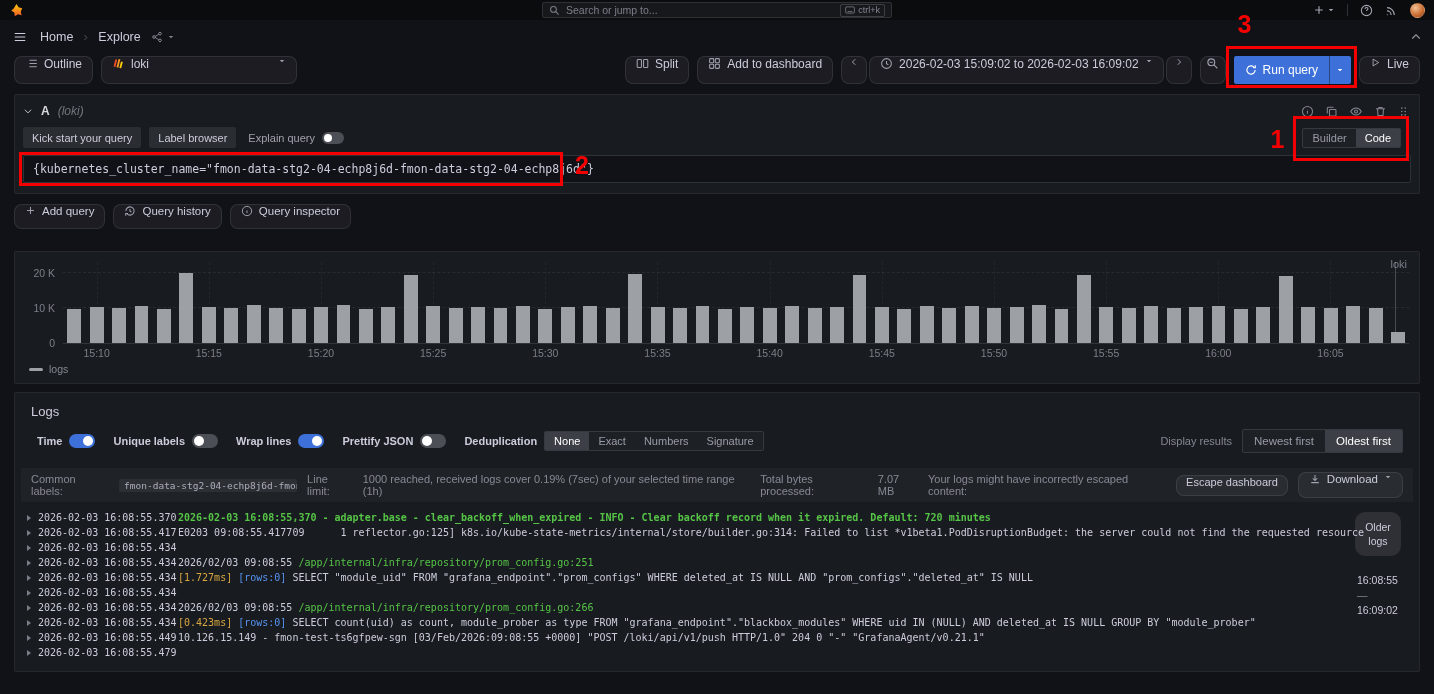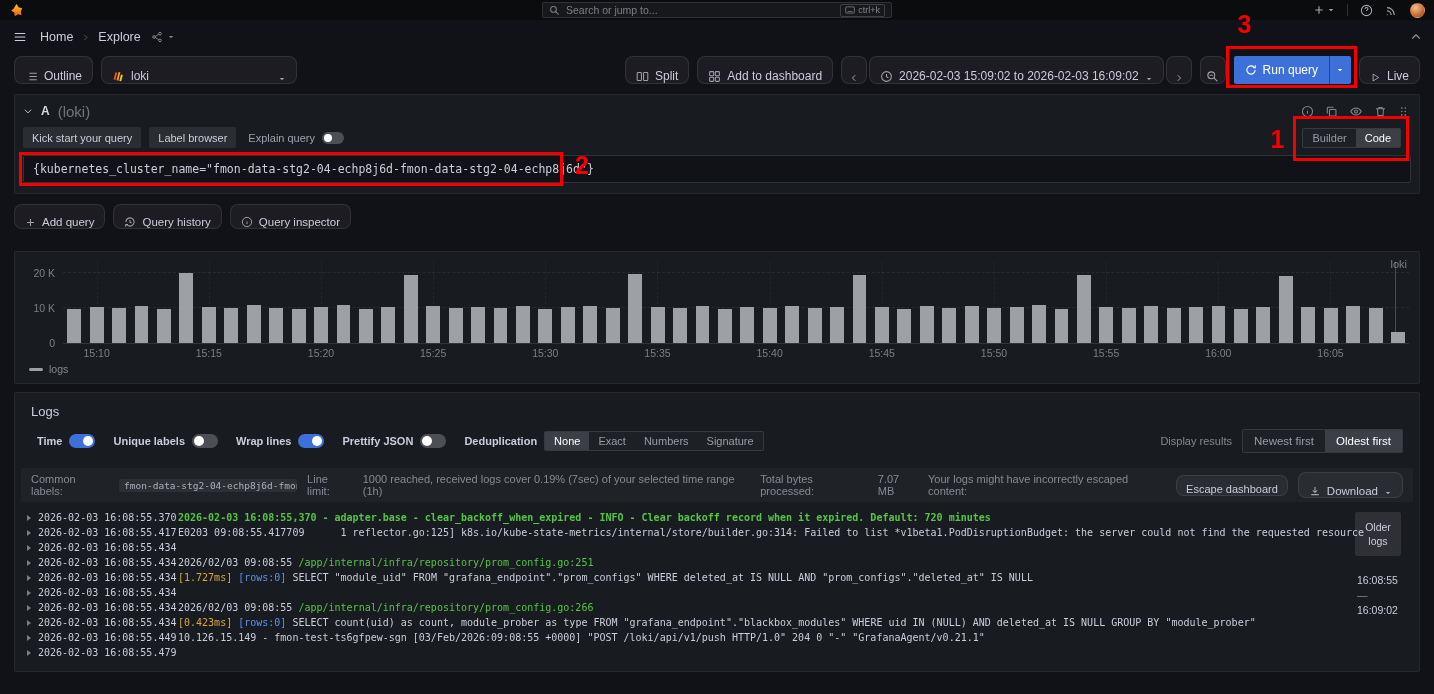--- a/index.html
+++ b/index.html
@@ -23,37 +23,37 @@
 
 .subnav{height:34px;display:flex;align-items:center;padding:0 12px;gap:12px}
 .crumbs{display:flex;align-items:center;gap:8px;font-size:12.5px}
 .crumb{color:#ccccdc;cursor:pointer}
 .crumb-sep{color:rgba(204,204,220,.4);display:inline-flex}
 .crumb-icons{display:flex;align-items:center;gap:4px;color:rgba(204,204,220,.6);margin-left:2px}
 .subnav-right{margin-left:auto;color:rgba(204,204,220,.7)}
 
 
 .toolbar{display:flex;align-items:center;padding:2px 14px 6px;gap:8px}
-.btn{display:inline-flex;align-items:flex-end;gap:6px;height:28px;padding:0 10px;background:rgba(204,204,220,.06);border:1px solid rgba(204,204,220,.12);border-radius:8px;color:#ccccdc;font-size:12px;cursor:pointer;white-space:nowrap}
+.btn{display:inline-flex;align-items:flex-start;gap:6px;height:28px;padding:0 10px;background:rgba(204,204,220,.06);border:1px solid rgba(204,204,220,.12);border-radius:8px;color:#ccccdc;font-size:12px;cursor:pointer;white-space:nowrap}
 .btn .icon{color:rgba(204,204,220,.75)}
 .btn.icon-only{width:26px;padding:0;justify-content:center}
 .ds-picker{width:196px}
 .ds-picker .spacer{flex:1}
 .tb-right{margin-left:auto;display:flex;align-items:center;gap:8px}
 .tb-group{display:flex;align-items:center;gap:2px}
 .rq{display:flex;align-items:stretch}
 .rq-main{display:flex;align-items:center;gap:6px;background:#3d71d9;border:none;color:#fff;height:28px;padding:0 11px;border-radius:2px 0 0 2px;font-size:12px;font-weight:500;cursor:pointer}
 .rq-caret{width:22px;background:#3d71d9;border:none;border-left:1px solid rgba(17,18,23,.45);height:28px;border-radius:0 2px 2px 0;color:#fff;display:flex;align-items:center;justify-content:center;cursor:pointer}
 
 
 .panel{margin:0 14px;background:#181b1f;border:1px solid rgba(204,204,220,.08);border-radius:2px}
 .qpanel{margin-top:4px;padding:4px 8px 8px}
 .qhead{display:flex;align-items:center;gap:8px;height:24px}
 .refid{font-weight:600;color:#d8d9dd;font-size:12px}
-.dshint{color:rgba(204,204,220,.5);font-size:15px}
+.dshint{color:rgba(204,204,220,.5);font-style:italic;font-size:12px}
 .qhead-icons{margin-left:auto;display:flex;gap:11px;color:rgba(204,204,220,.6);padding-right:2px}
 .qtabs{display:flex;align-items:center;gap:8px;margin:4px 0 7px}
 .chip{height:21px;padding:0 9px;font-size:11px;font-weight:500;background:rgba(204,204,220,.1);border:none;border-radius:2px;color:#ccccdc;display:inline-flex;align-items:center;cursor:pointer}
 .explain{display:flex;align-items:center;gap:7px;font-size:11px;color:rgba(204,204,220,.75);margin-left:4px}
 .seg{display:inline-flex;border:1px solid rgba(204,204,220,.15);border-radius:2px;overflow:hidden;background:rgba(204,204,220,.03)}
 .seg .opt{padding:3px 9px;font-size:11px;color:rgba(204,204,220,.7);cursor:pointer;white-space:nowrap}
 .seg .opt.active{background:rgba(204,204,220,.18);color:#fff}
 .code-row{position:relative;margin:0 0 2px}
 .code-input{height:28px;border:1px solid #2c3235;border-radius:2px;background:#111217;display:flex;align-items:center;padding:0 9px;font-family:"DejaVu Sans Mono",monospace;font-size:11.5px;color:#ccccdc;cursor:text}
 .opts-row{display:flex;align-items:center;gap:16px;height:24px;margin-top:4px;font-size:11px}
@@ -110,21 +110,21 @@
 .log-row{display:flex;align-items:flex-start;font-family:"DejaVu Sans Mono",monospace;font-size:10px;line-height:15px;color:#ccccdc;cursor:pointer}
 .row-chev{width:15px;flex:none;display:flex;align-items:center;height:15px;padding-left:4px}
 .row-chev::before{content:"";border-left:4px solid rgba(204,204,220,.55);border-top:3.5px solid transparent;border-bottom:3.5px solid transparent}
 .log-time{width:140px;flex:none}
 .log-content{flex:1;white-space:pre-wrap;word-break:break-all;padding-right:4px}
 .seg-green{color:#56c447}
 .seg-bold{font-weight:700}
 .seg-yellow{color:#d9a741}
 .seg-blue{color:#5794f2}
 .log-nav{position:absolute;top:2px;right:12px;width:46px;display:flex;flex-direction:column;z-index:3}
-.older-btn{background:rgba(204,204,220,.12);border:none;border-radius:2px;color:#ccccdc;font-size:10.5px;padding:8px 4px;line-height:1.35;text-align:center;cursor:pointer}
+.older-btn{background:rgba(204,204,220,.12);border:none;border-radius:10px;color:#ccccdc;font-size:10.5px;padding:8px 4px;line-height:1.35;text-align:center;cursor:pointer}
 .nav-times{margin-top:18px;font-size:10.5px;color:#ccccdc;display:flex;flex-direction:column;gap:3px;padding-left:2px}
 .nav-dash{color:rgba(204,204,220,.6)}
 
 
 .rel{position:relative}
 .ann{position:absolute;border:3px solid #f40000;pointer-events:none;z-index:40}
 .ann-num{position:absolute;color:#f40000;font-weight:700;font-size:25px;line-height:1;z-index:41;pointer-events:none}
 .ann-rq{top:-10px;right:-6px;bottom:-4px;left:-8px}
 .num-rq{top:-44px;left:4px}
 .ann-bc{top:-12px;right:-8px;bottom:-13px;left:-9px}

